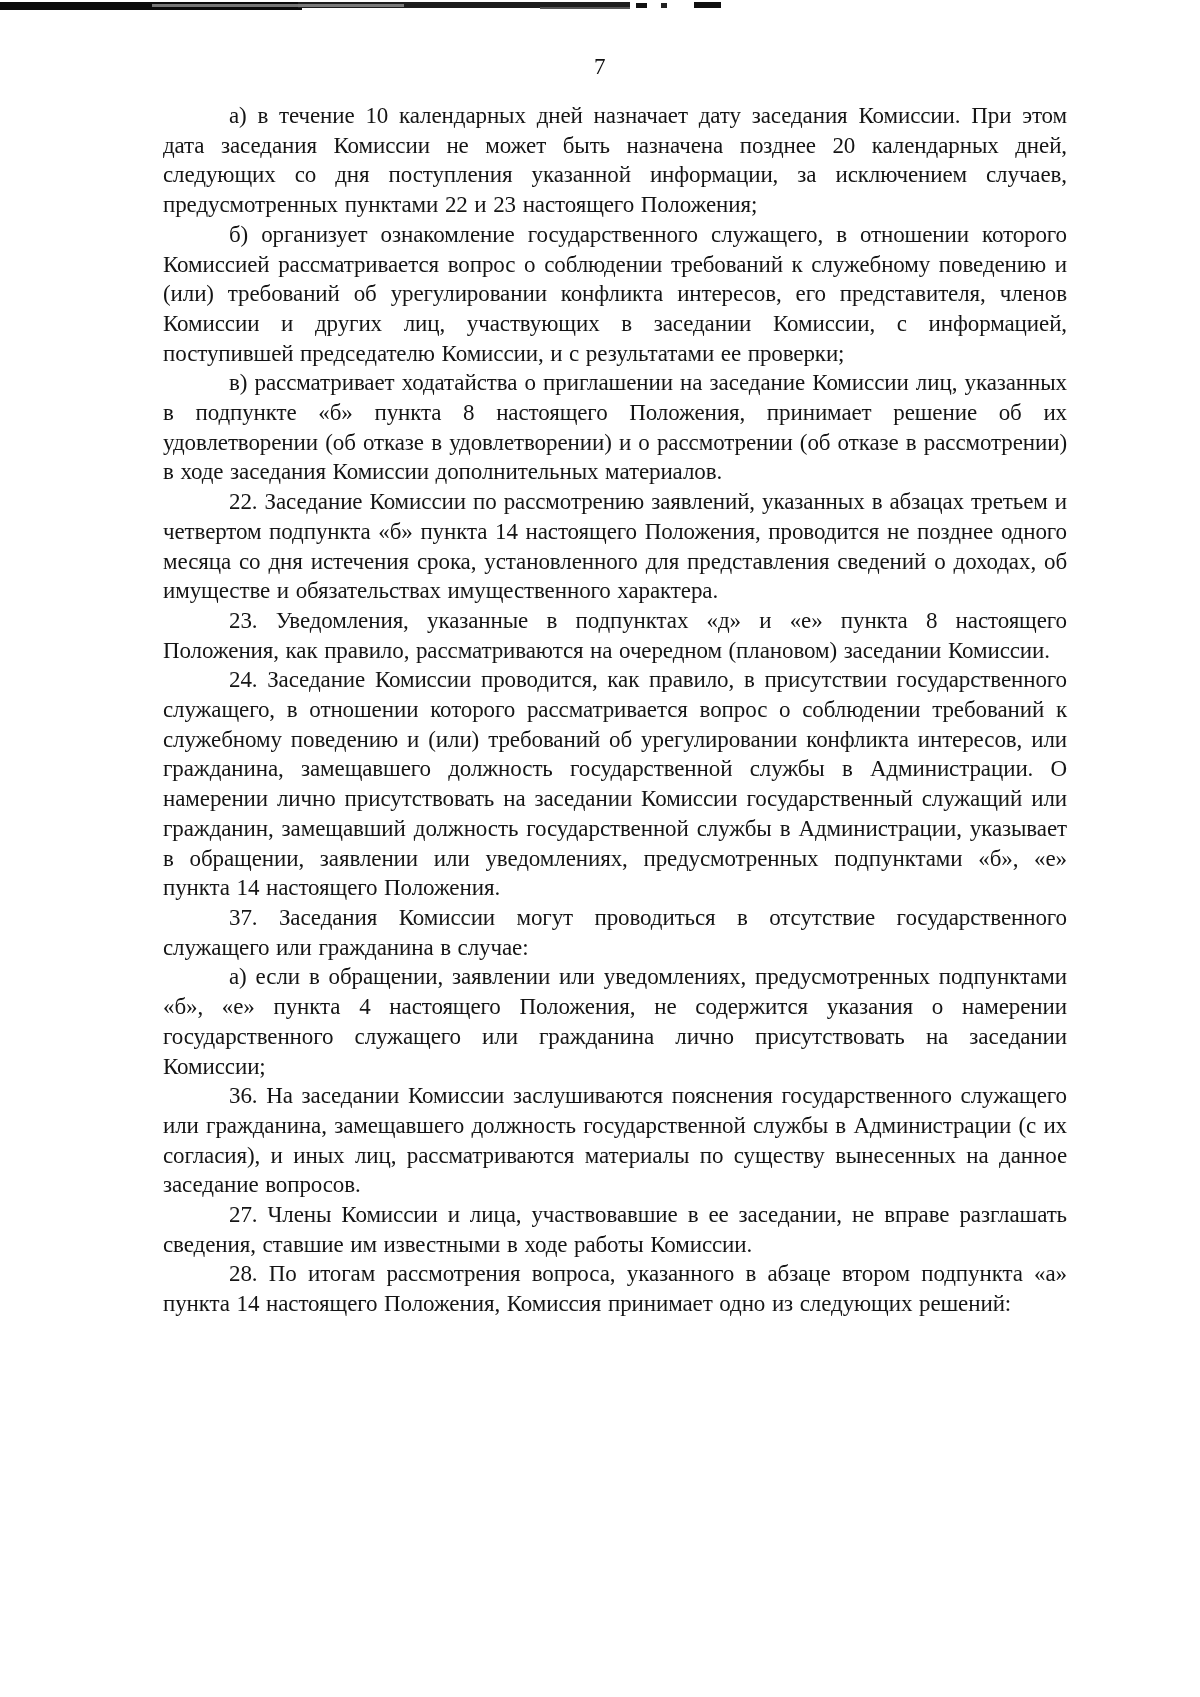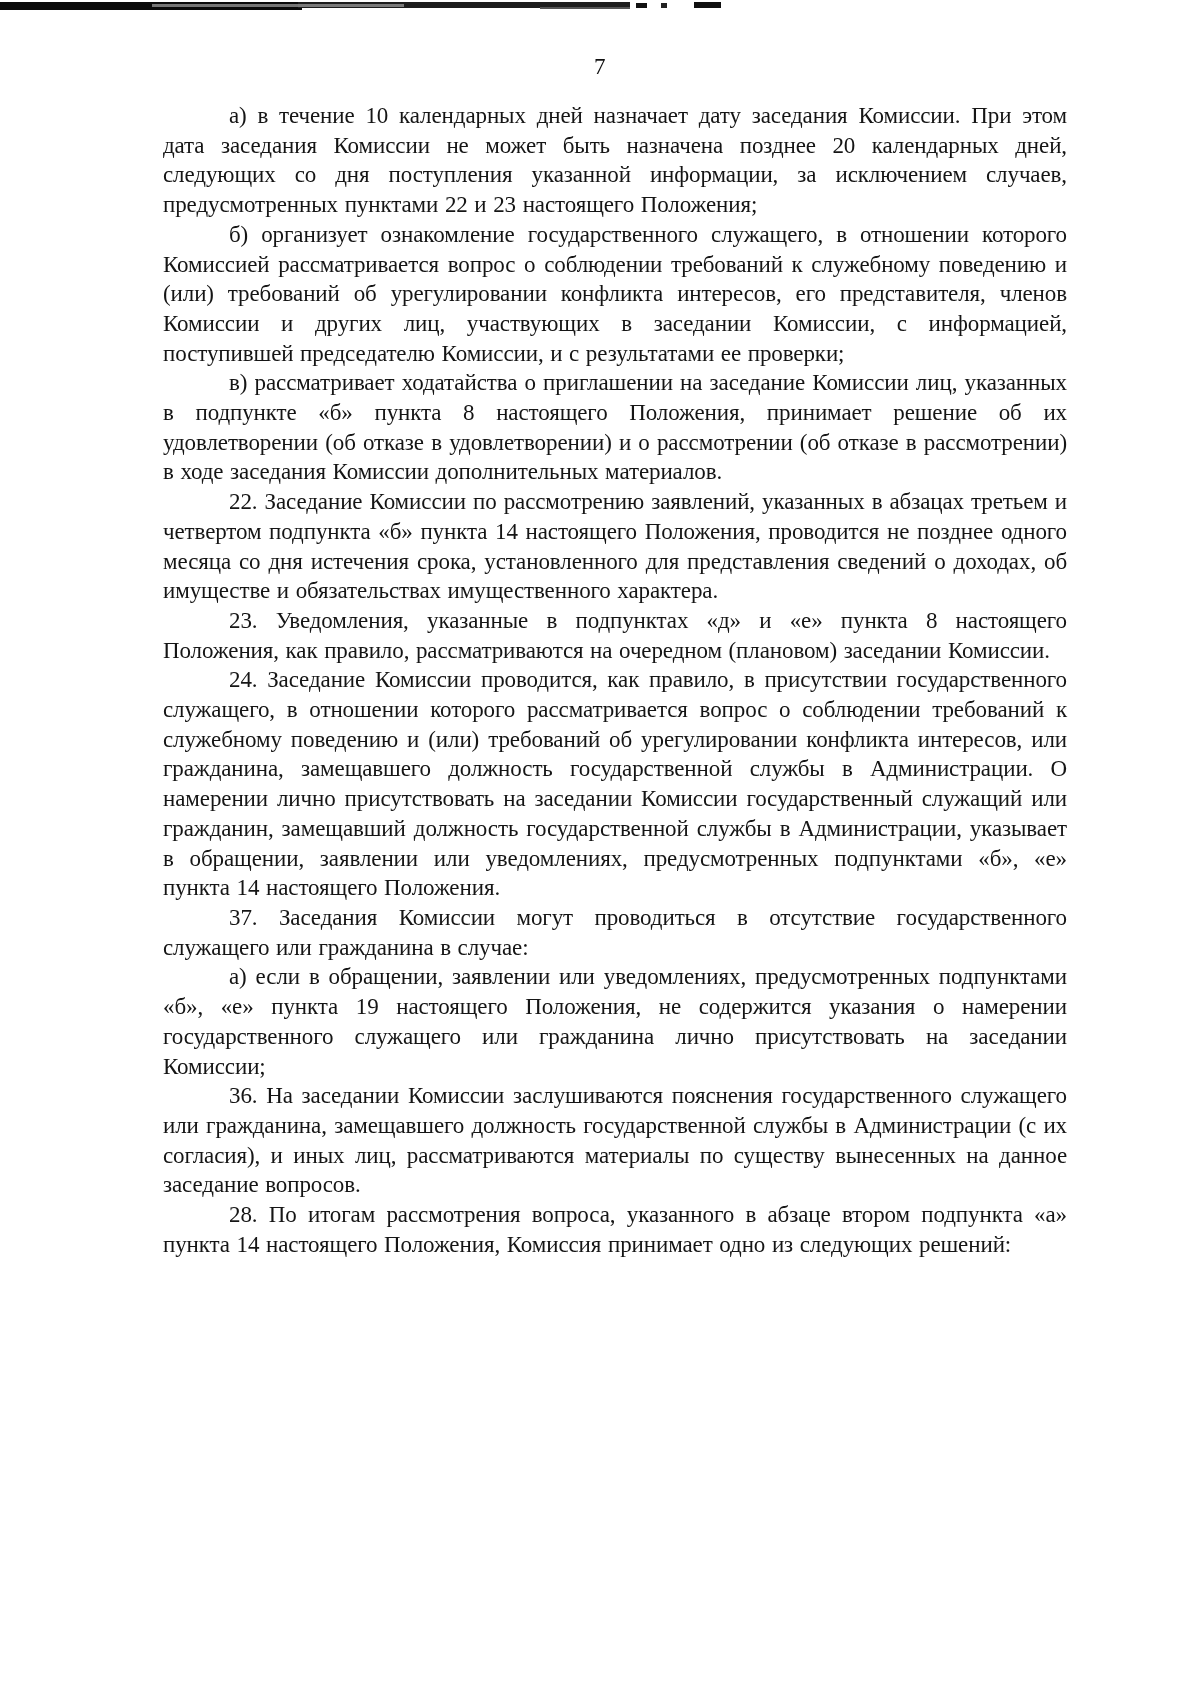--- a/index.html
+++ b/index.html
@@ -73,18 +73,19 @@
   <div class="page-number">7</div>
 
   <div class="content">
       <p class="para">а) в течение 10 календарных дней назначает дату заседания Комиссии. При этом дата заседания Комиссии не может быть назначена позднее 20 календарных дней, следующих со дня поступления указанной информации, за исключением случаев, предусмотренных пунктами 22 и 23 настоящего Положения;</p>
       <p class="para">б) организует ознакомление государственного служащего, в отношении которого Комиссией рассматривается вопрос о соблюдении требований к служебному поведению и (или) требований об урегулировании конфликта интересов, его представителя, членов Комиссии и других лиц, участвующих в заседании Комиссии, с информацией, поступившей председателю Комиссии, и с результатами ее проверки;</p>
       <p class="para">в) рассматривает ходатайства о приглашении на заседание Комиссии лиц, указанных в подпункте «б» пункта 8 настоящего Положения, принимает решение об их удовлетворении (об отказе в удовлетворении) и о рассмотрении (об отказе в рассмотрении) в ходе заседания Комиссии дополнительных материалов.</p>
       <p class="para">22. Заседание Комиссии по рассмотрению заявлений, указанных в абзацах третьем и четвертом подпункта «б» пункта 14 настоящего Положения, проводится не позднее одного месяца со дня истечения срока, установленного для представления сведений о доходах, об имуществе и обязательствах имущественного характера.</p>
       <p class="para">23. Уведомления, указанные в подпунктах «д» и «е» пункта 8 настоящего Положения, как правило, рассматриваются на очередном (плановом) заседании Комиссии.</p>
       <p class="para">24. Заседание Комиссии проводится, как правило, в присутствии государственного служащего, в отношении которого рассматривается вопрос о соблюдении требований к служебному поведению и (или) требований об урегулировании конфликта интересов, или гражданина, замещавшего должность государственной службы в Администрации. О намерении лично присутствовать на заседании Комиссии государственный служащий или гражданин, замещавший должность государственной службы в Администрации, указывает в обращении, заявлении или уведомлениях, предусмотренных подпунктами «б», «е» пункта 14 настоящего Положения.</p>
       <p class="para">37. Заседания Комиссии могут проводиться в отсутствие государственного служащего или гражданина в случае:</p>
-      <p class="para">а) если в обращении, заявлении или уведомлениях, предусмотренных подпунктами «б», «е» пункта 19 настоящего Положения, не содержится указания о намерении государственного служащего или гражданина лично присутствовать на заседании Комиссии;</p>
+      <p class="para">а) если в обращении, заявлении или уведомлениях, предусмотренных подпунктами «б», «е» пункта 4 настоящего Положения, не содержится указания о намерении государственного служащего или гражданина лично присутствовать на заседании Комиссии;</p>
       <p class="para">36. На заседании Комиссии заслушиваются пояснения государственного служащего или гражданина, замещавшего должность государственной службы в Администрации (с их согласия), и иных лиц, рассматриваются материалы по существу вынесенных на данное заседание вопросов.</p>
+      <p class="para">27. Члены Комиссии и лица, участвовавшие в ее заседании, не вправе разглашать сведения, ставшие им известными в ходе работы Комиссии.</p>
       <p class="para">28. По итогам рассмотрения вопроса, указанного в абзаце втором подпункта «а» пункта 14 настоящего Положения, Комиссия принимает одно из следующих решений:</p>
     </div>
 
 </div>
 
 </body></html>

